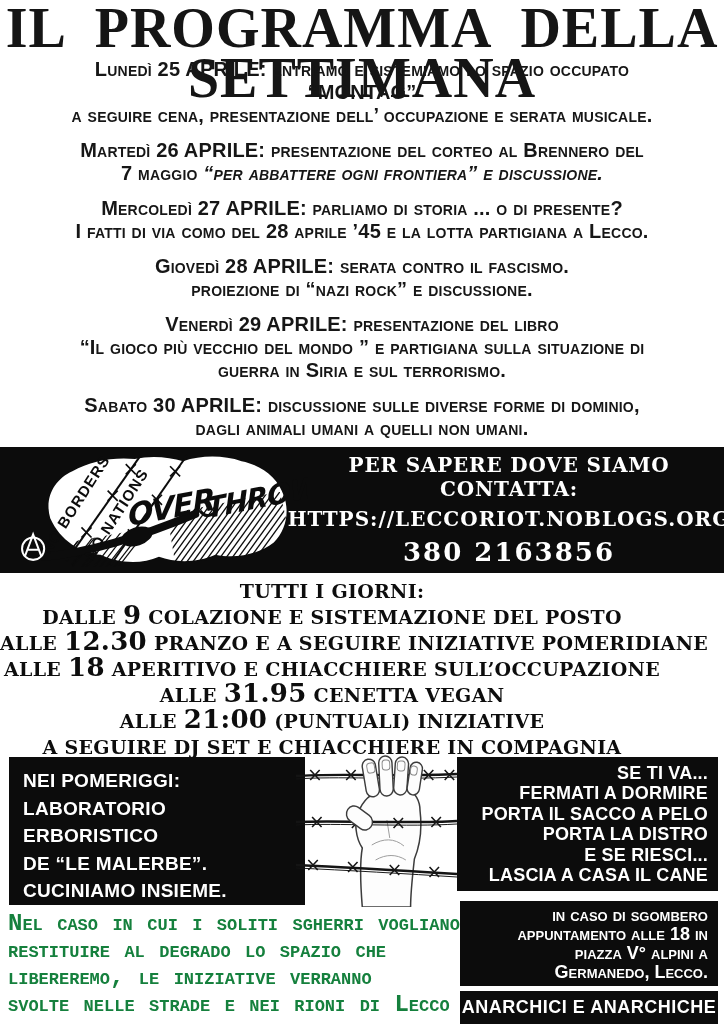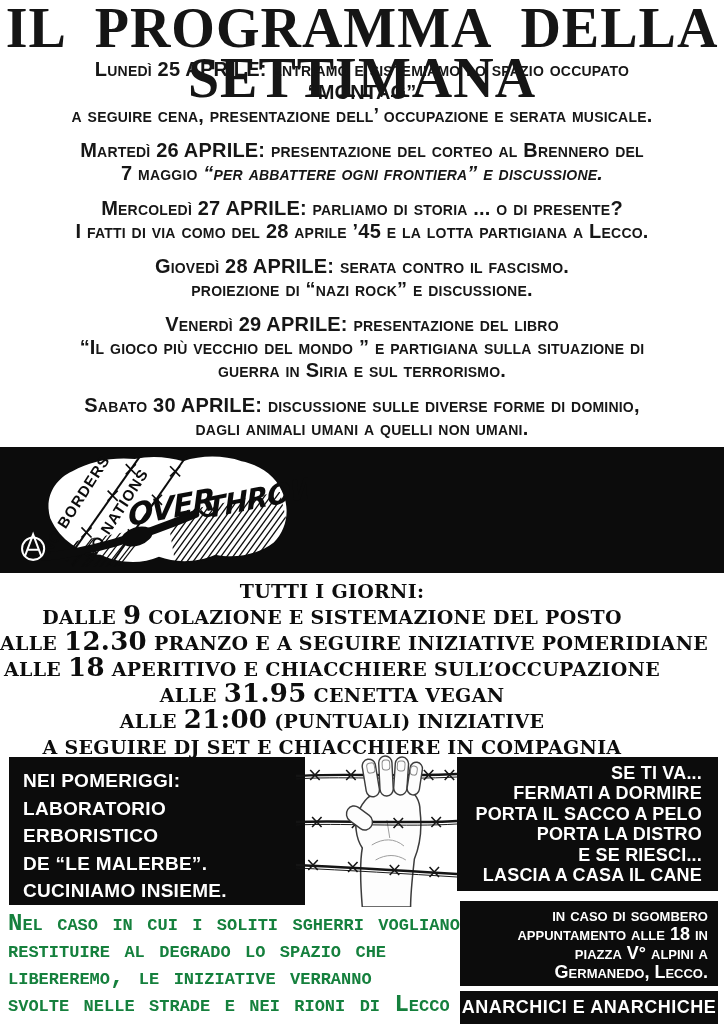--- a/index.html
+++ b/index.html
@@ -43,21 +43,21 @@
   .dl{ font-size:19px; line-height:24px; white-space:nowrap; letter-spacing:.3px; }
   .dl span{ line-height:24px; }
   .dl .num{ font-size:26px; }
   
   .box{ position:absolute; background:#0c0c0c; color:#fff; font-weight:700; }
   .box-afternoons{
     left:9px; top:757px; width:296px; height:148px; padding:10px 0 0 14px;
     font-size:19px; line-height:27.5px; letter-spacing:.3px;
   }
   .box-stay{
-    left:457px; top:757px; width:261px; height:134px; padding:6px 16px;
+    left:457px; top:757px; width:261px; height:134px; padding:6px 10px;
     text-align:right; font-size:18px; line-height:20.4px; letter-spacing:.2px;
   }
   .box-eviction{
     left:460px; top:901px; width:258px; height:85px; padding:5px 10px 0 6px;
     text-align:right; font-variant:small-caps; font-size:18px; line-height:19px;
   }
   .box-signature{
     left:460px; top:991px; width:258px; height:33px;
     display:flex; align-items:center; justify-content:center;
     font-size:18px; letter-spacing:.5px;
@@ -167,20 +167,25 @@
       <text transform="translate(33,100) rotate(-57)" font-size="15" font-weight="bold" fill="#0c0c0c" font-family="Liberation Sans, sans-serif" letter-spacing="1">NO BORDERS</text>
       <text transform="translate(76,106) rotate(-57)" font-size="15" font-weight="bold" fill="#0c0c0c" font-family="Liberation Sans, sans-serif" letter-spacing="1">NO NATIONS</text>
       <text transform="translate(112,72) rotate(-11) skewX(-8)" font-size="30" font-weight="bold" font-style="italic" fill="#0c0c0c" font-family="DejaVu Sans, sans-serif" letter-spacing="-1">OVER</text>
       <path d="M183,57 q6,8 14,2" stroke="#0c0c0c" stroke-width="3" fill="none"></path>
       <text transform="translate(190,64) rotate(-11) skewX(-8)" font-size="28" font-weight="bold" font-style="italic" fill="#0c0c0c" font-family="DejaVu Sans, sans-serif" letter-spacing="-1">THROW</text>
       <g stroke="#ffffff" stroke-width="2" fill="none">
         <circle cx="17" cy="94" r="11"></circle>
         <path d="M9,101 L17,80 L25,101 M11,95 L23,95"></path>
       </g>
     </svg>
+    <div class="contact">
+      <div class="c-head">PER SAPERE DOVE SIAMO CONTATTA:</div>
+      <div class="c-url">HTTPS://LECCORIOT.NOBLOGS.ORG</div>
+      <div class="c-phone">380 2163856</div>
+    </div>
   </section>
 
   <section class="daily">
     <div class="dl">TUTTI I GIORNI:</div>
     <div class="dl"><span>DALLE </span><span class="num">9</span><span> COLAZIONE E SISTEMAZIONE DEL POSTO</span></div>
     <div class="dl"><span>ALLE </span><span class="num">12.30</span><span> PRANZO E A SEGUIRE INIZIATIVE POMERIDIANE</span></div>
     <div class="dl"><span>ALLE </span><span class="num">18</span><span> APERITIVO E CHIACCHIERE SULL’OCCUPAZIONE</span></div>
     <div class="dl"><span>ALLE </span><span class="num">31.95</span><span> CENETTA VEGAN</span></div>
     <div class="dl"><span>ALLE </span><span class="num">21:00</span><span> (PUNTUALI) INIZIATIVE</span></div>
     <div class="dl"><span>A SEGUIRE DJ SET E CHIACCHIERE IN COMPAGNIA</span><span class="num"></span><span></span></div>

